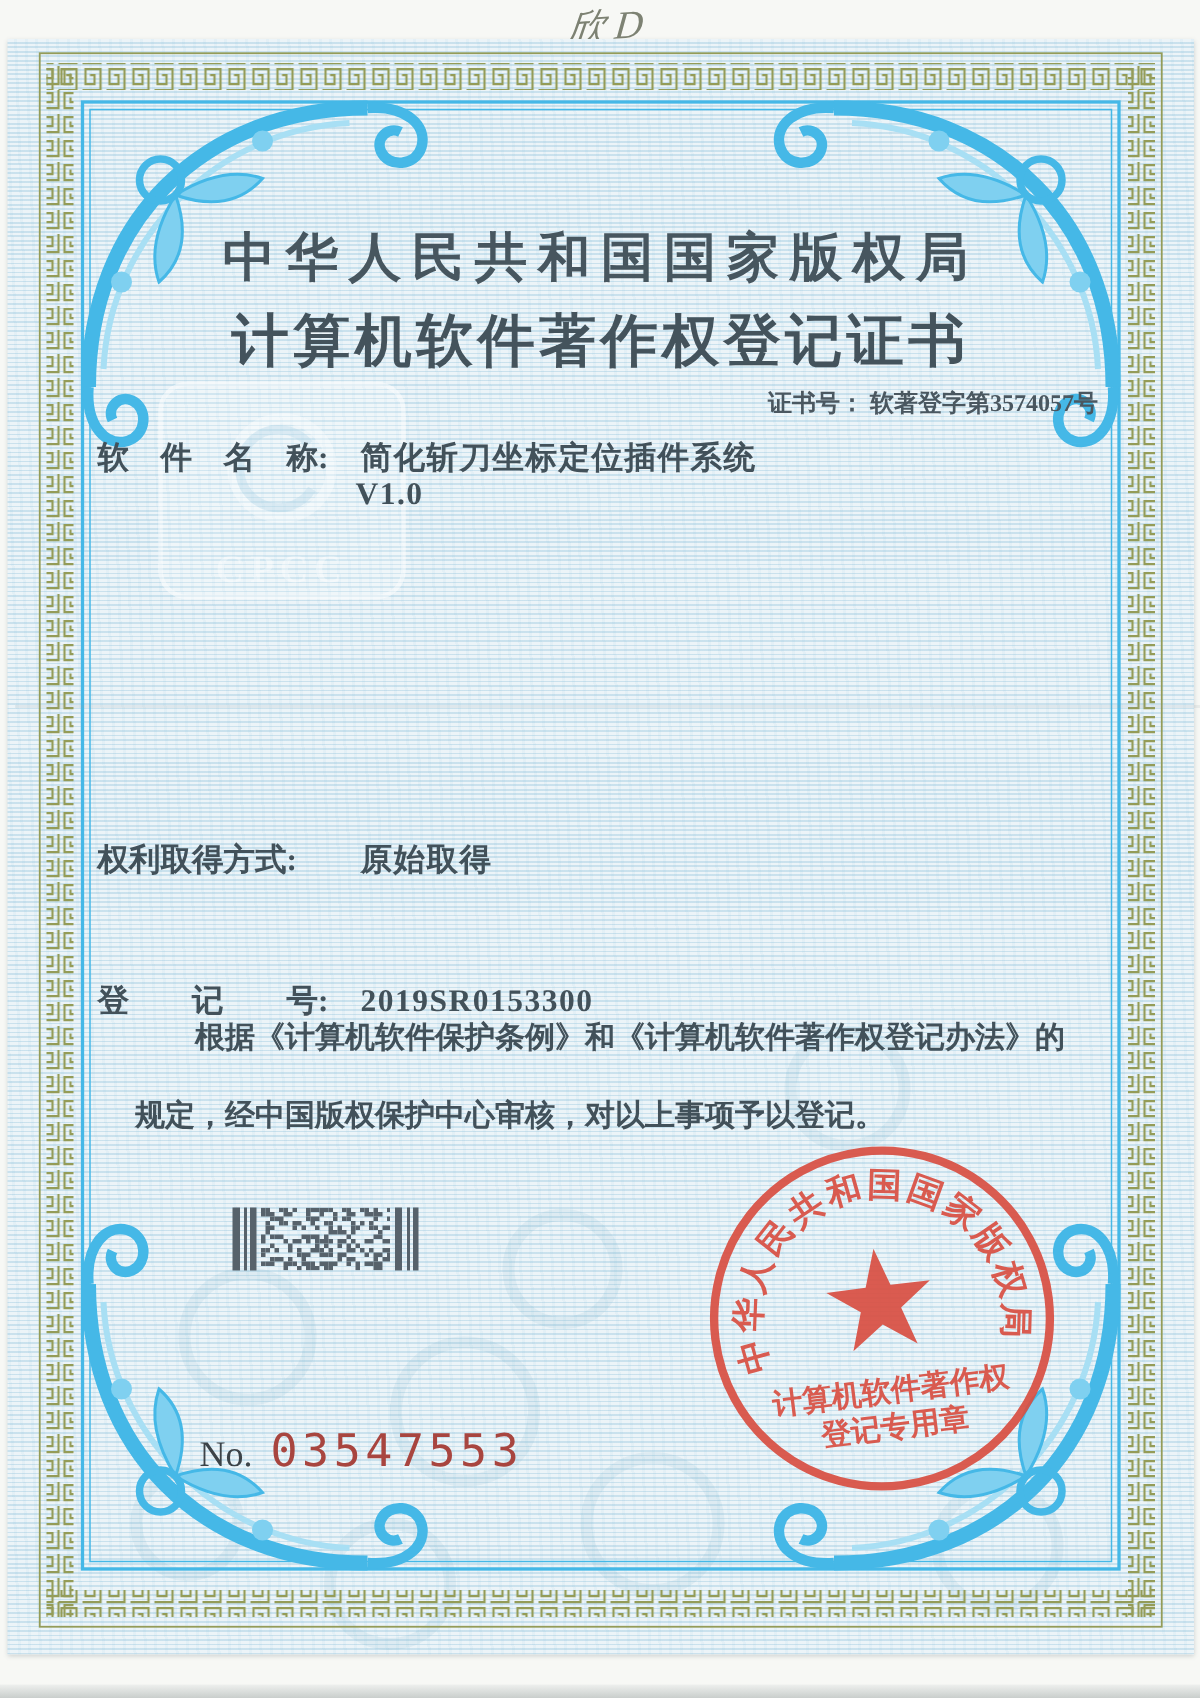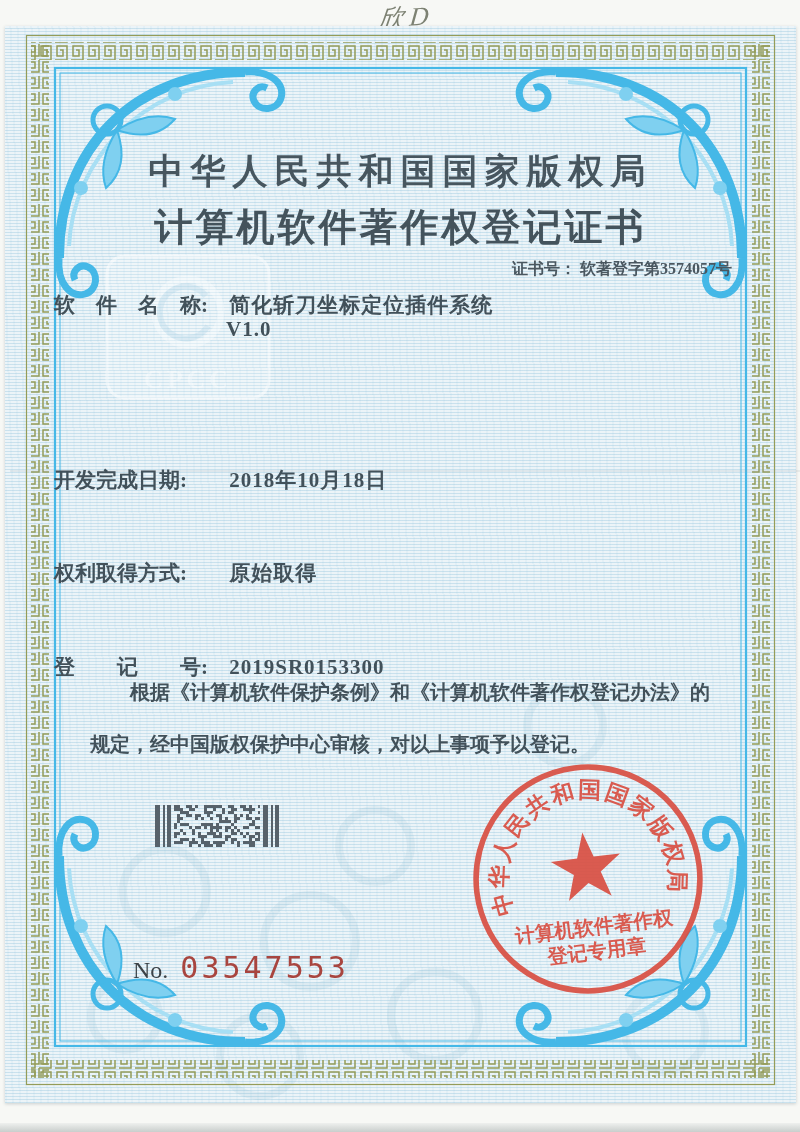--- a/index.html
+++ b/index.html
@@ -21,21 +21,21 @@
   #bottom-edge{position:absolute;left:0;bottom:0;width:800px;height:9px;background:linear-gradient(#eef0ee,#c9cecc);}
   #crease{position:absolute;left:5px;top:444px;width:791px;height:2px;background:rgba(140,155,160,.14);}
 
   svg.frame{position:absolute;left:0;top:0;}
   .content{position:absolute;color:var(--text-dark,#42515a);}
 
   #authority{left:0;width:791px;top:122px;text-align:center;font-size:35px;font-weight:bold;letter-spacing:7px;color:#47565f;}
   #cert-title{left:0;width:791px;top:176px;text-align:center;font-size:38px;font-weight:bold;letter-spacing:3px;color:#44535c;}
   #cert-no{top:233px;right:64px;font-size:16px;font-weight:bold;color:#4a5760;}
 
-  .field-row{left:49px;font-size:21px;font-weight:bold;white-space:nowrap;}
+  .field-row{left:60px;font-size:21px;font-weight:bold;white-space:nowrap;}
   .field-label{display:inline-block;min-width:170px;}
   .field-value{letter-spacing:1px;}
   .field-value2{position:absolute;left:172px;top:26px;letter-spacing:1px;}
   #row0{top:265px;} #row1{top:351px;} #row2{top:440px;} #row3{top:487px;}
   #row4{top:533px;} #row5{top:580px;} #row6{top:627px;}
 
   #statement{top:640px;left:85px;width:658px;font-size:20px;font-weight:bold;line-height:52px;}
   #statement .l1{display:block;text-indent:2em;}
   #statement .l2{display:block;}
 
@@ -123,24 +123,20 @@
     <div id="cert-title" class="content">计算机软件著作权登记证书</div>
     <div id="cert-no" class="content">
       <span>证书号：</span>
       <span>软著登字第3574057号</span>
     </div>
 
     <div id="row0" class="content field-row">
       <span class="field-label">软　件　名　称:</span>
       <span class="field-value">简化斩刀坐标定位插件系统</span>
       <span class="field-value2">V1.0</span>
-    </div>
-    <div id="row2" class="content field-row">
-      <span class="field-label">开发完成日期:</span>
-      <span class="field-value">2018年10月18日</span>
     </div>
     <div id="row4" class="content field-row">
       <span class="field-label">权利取得方式:</span>
       <span class="field-value">原始取得</span>
     </div>
     <div id="row6" class="content field-row">
       <span class="field-label">登　　记　　号:</span>
       <span class="field-value">2019SR0153300</span>
     </div>
 

